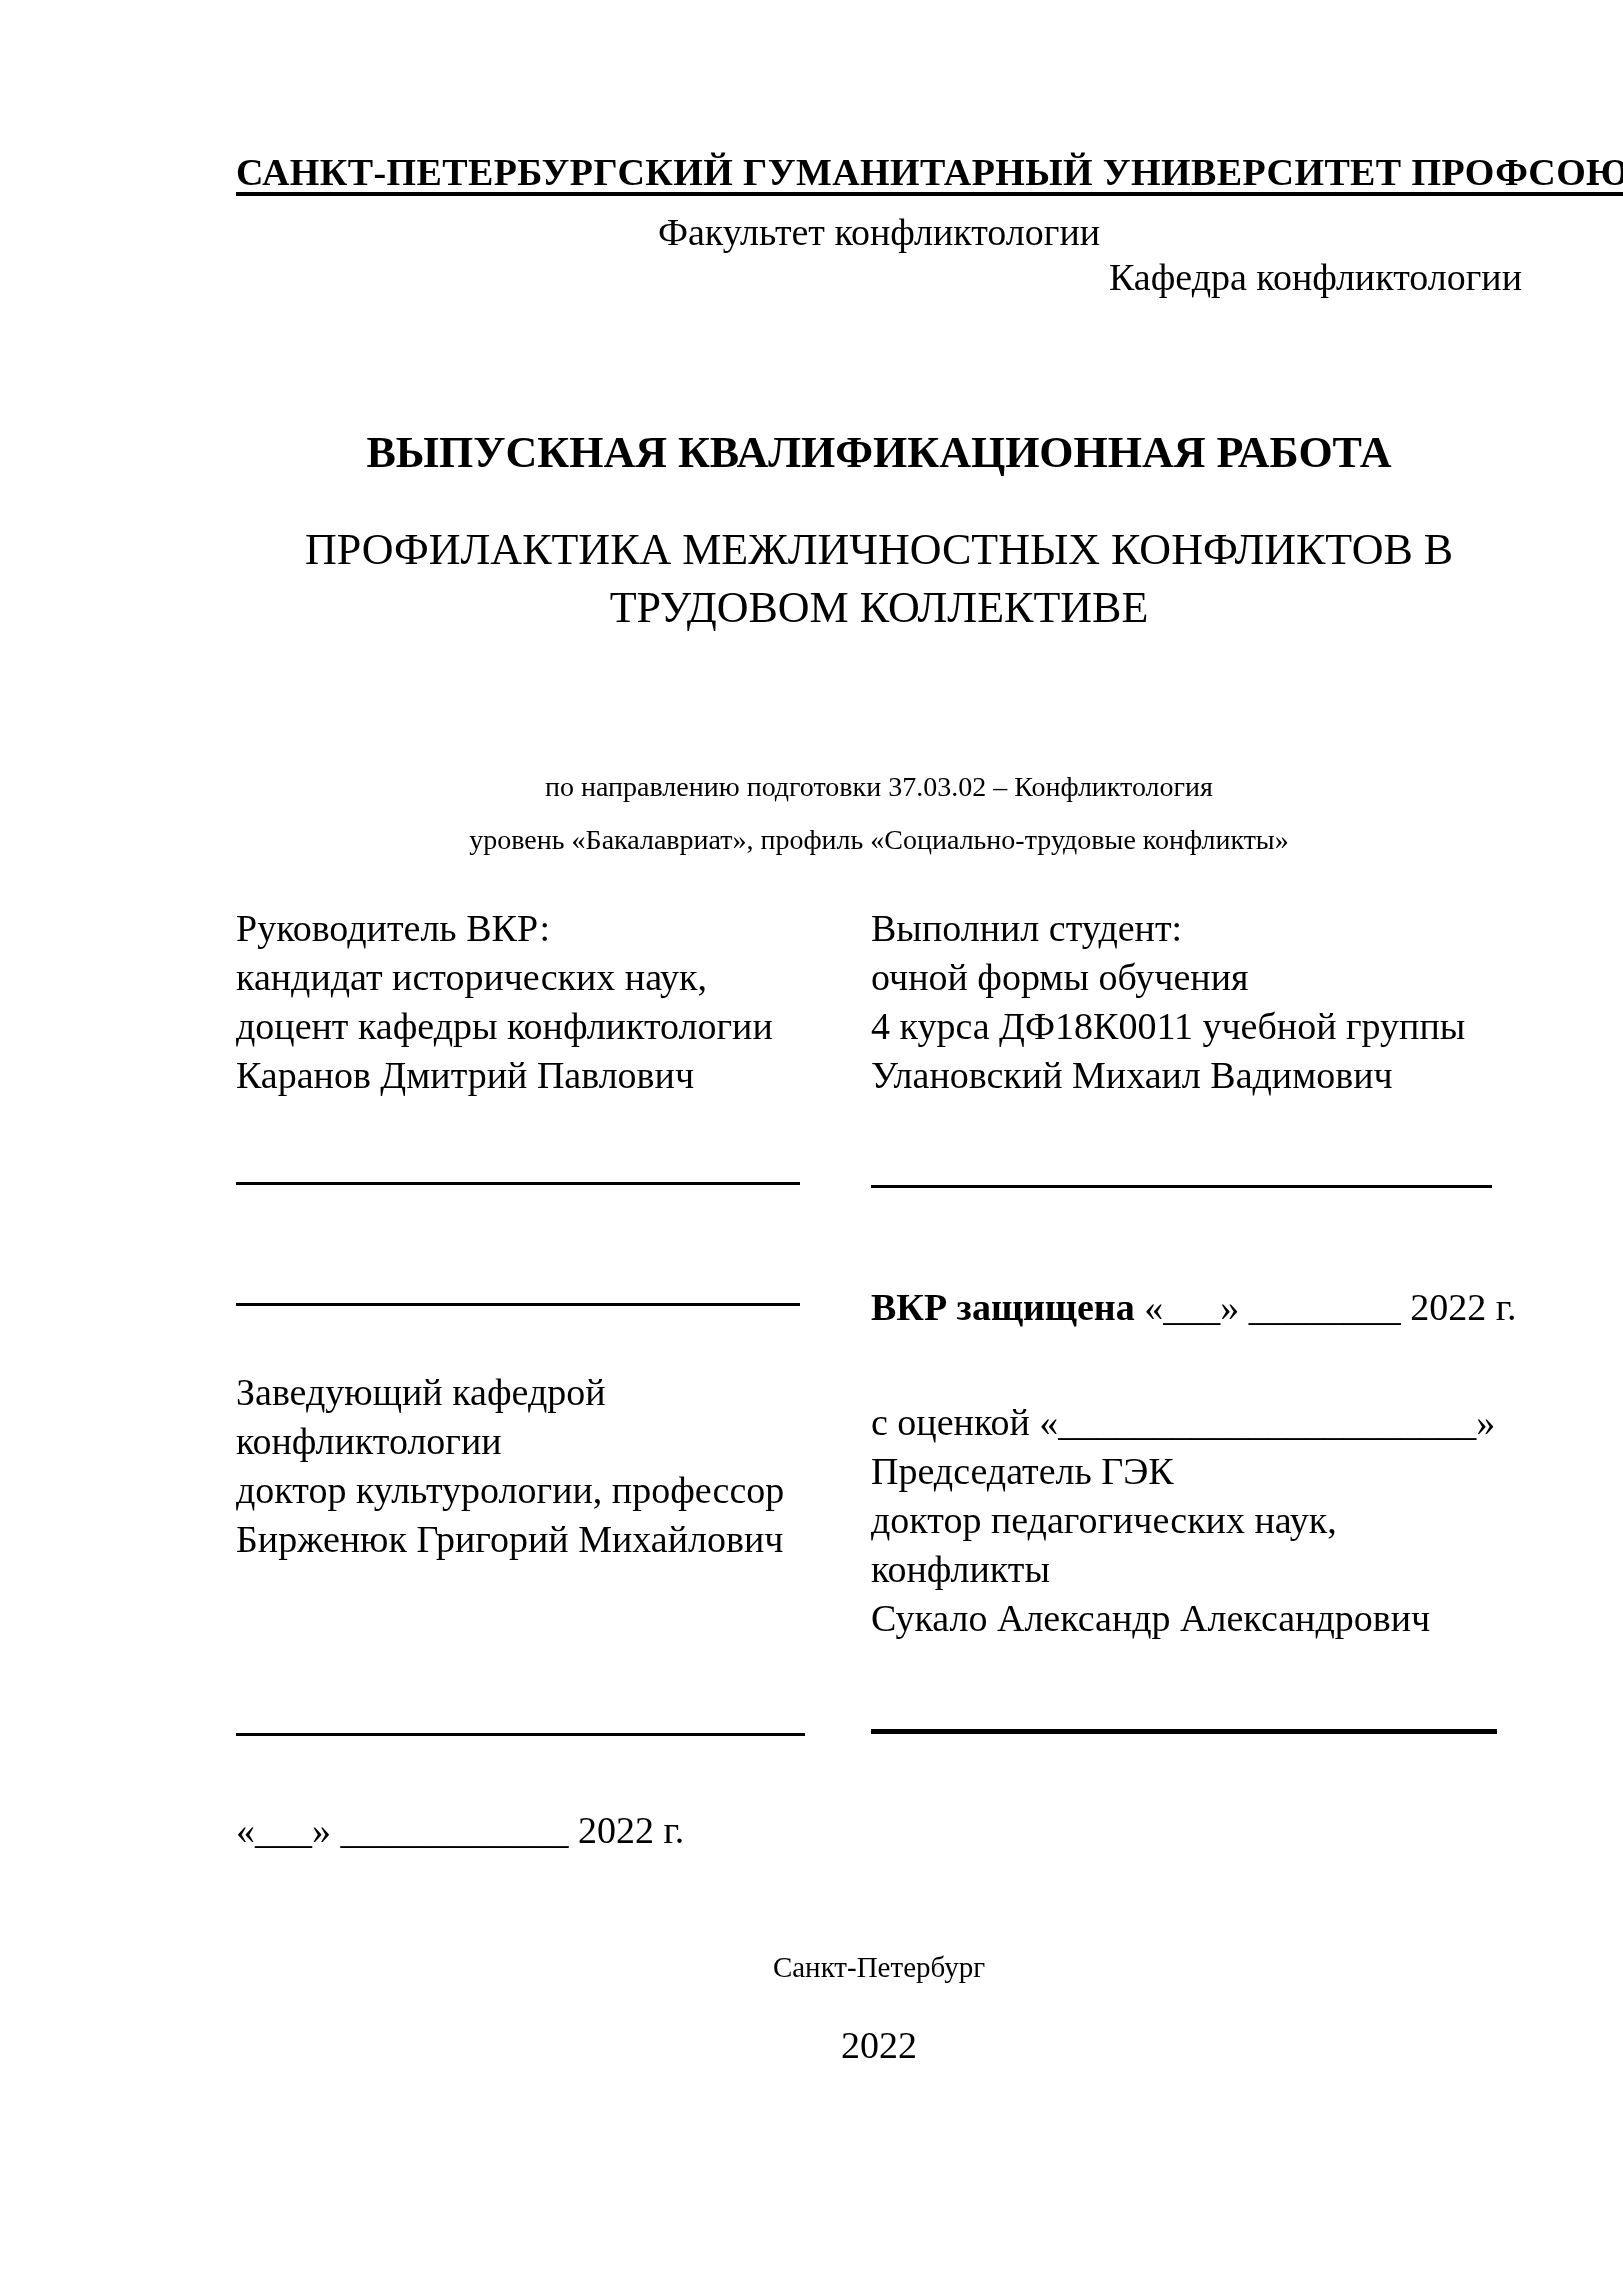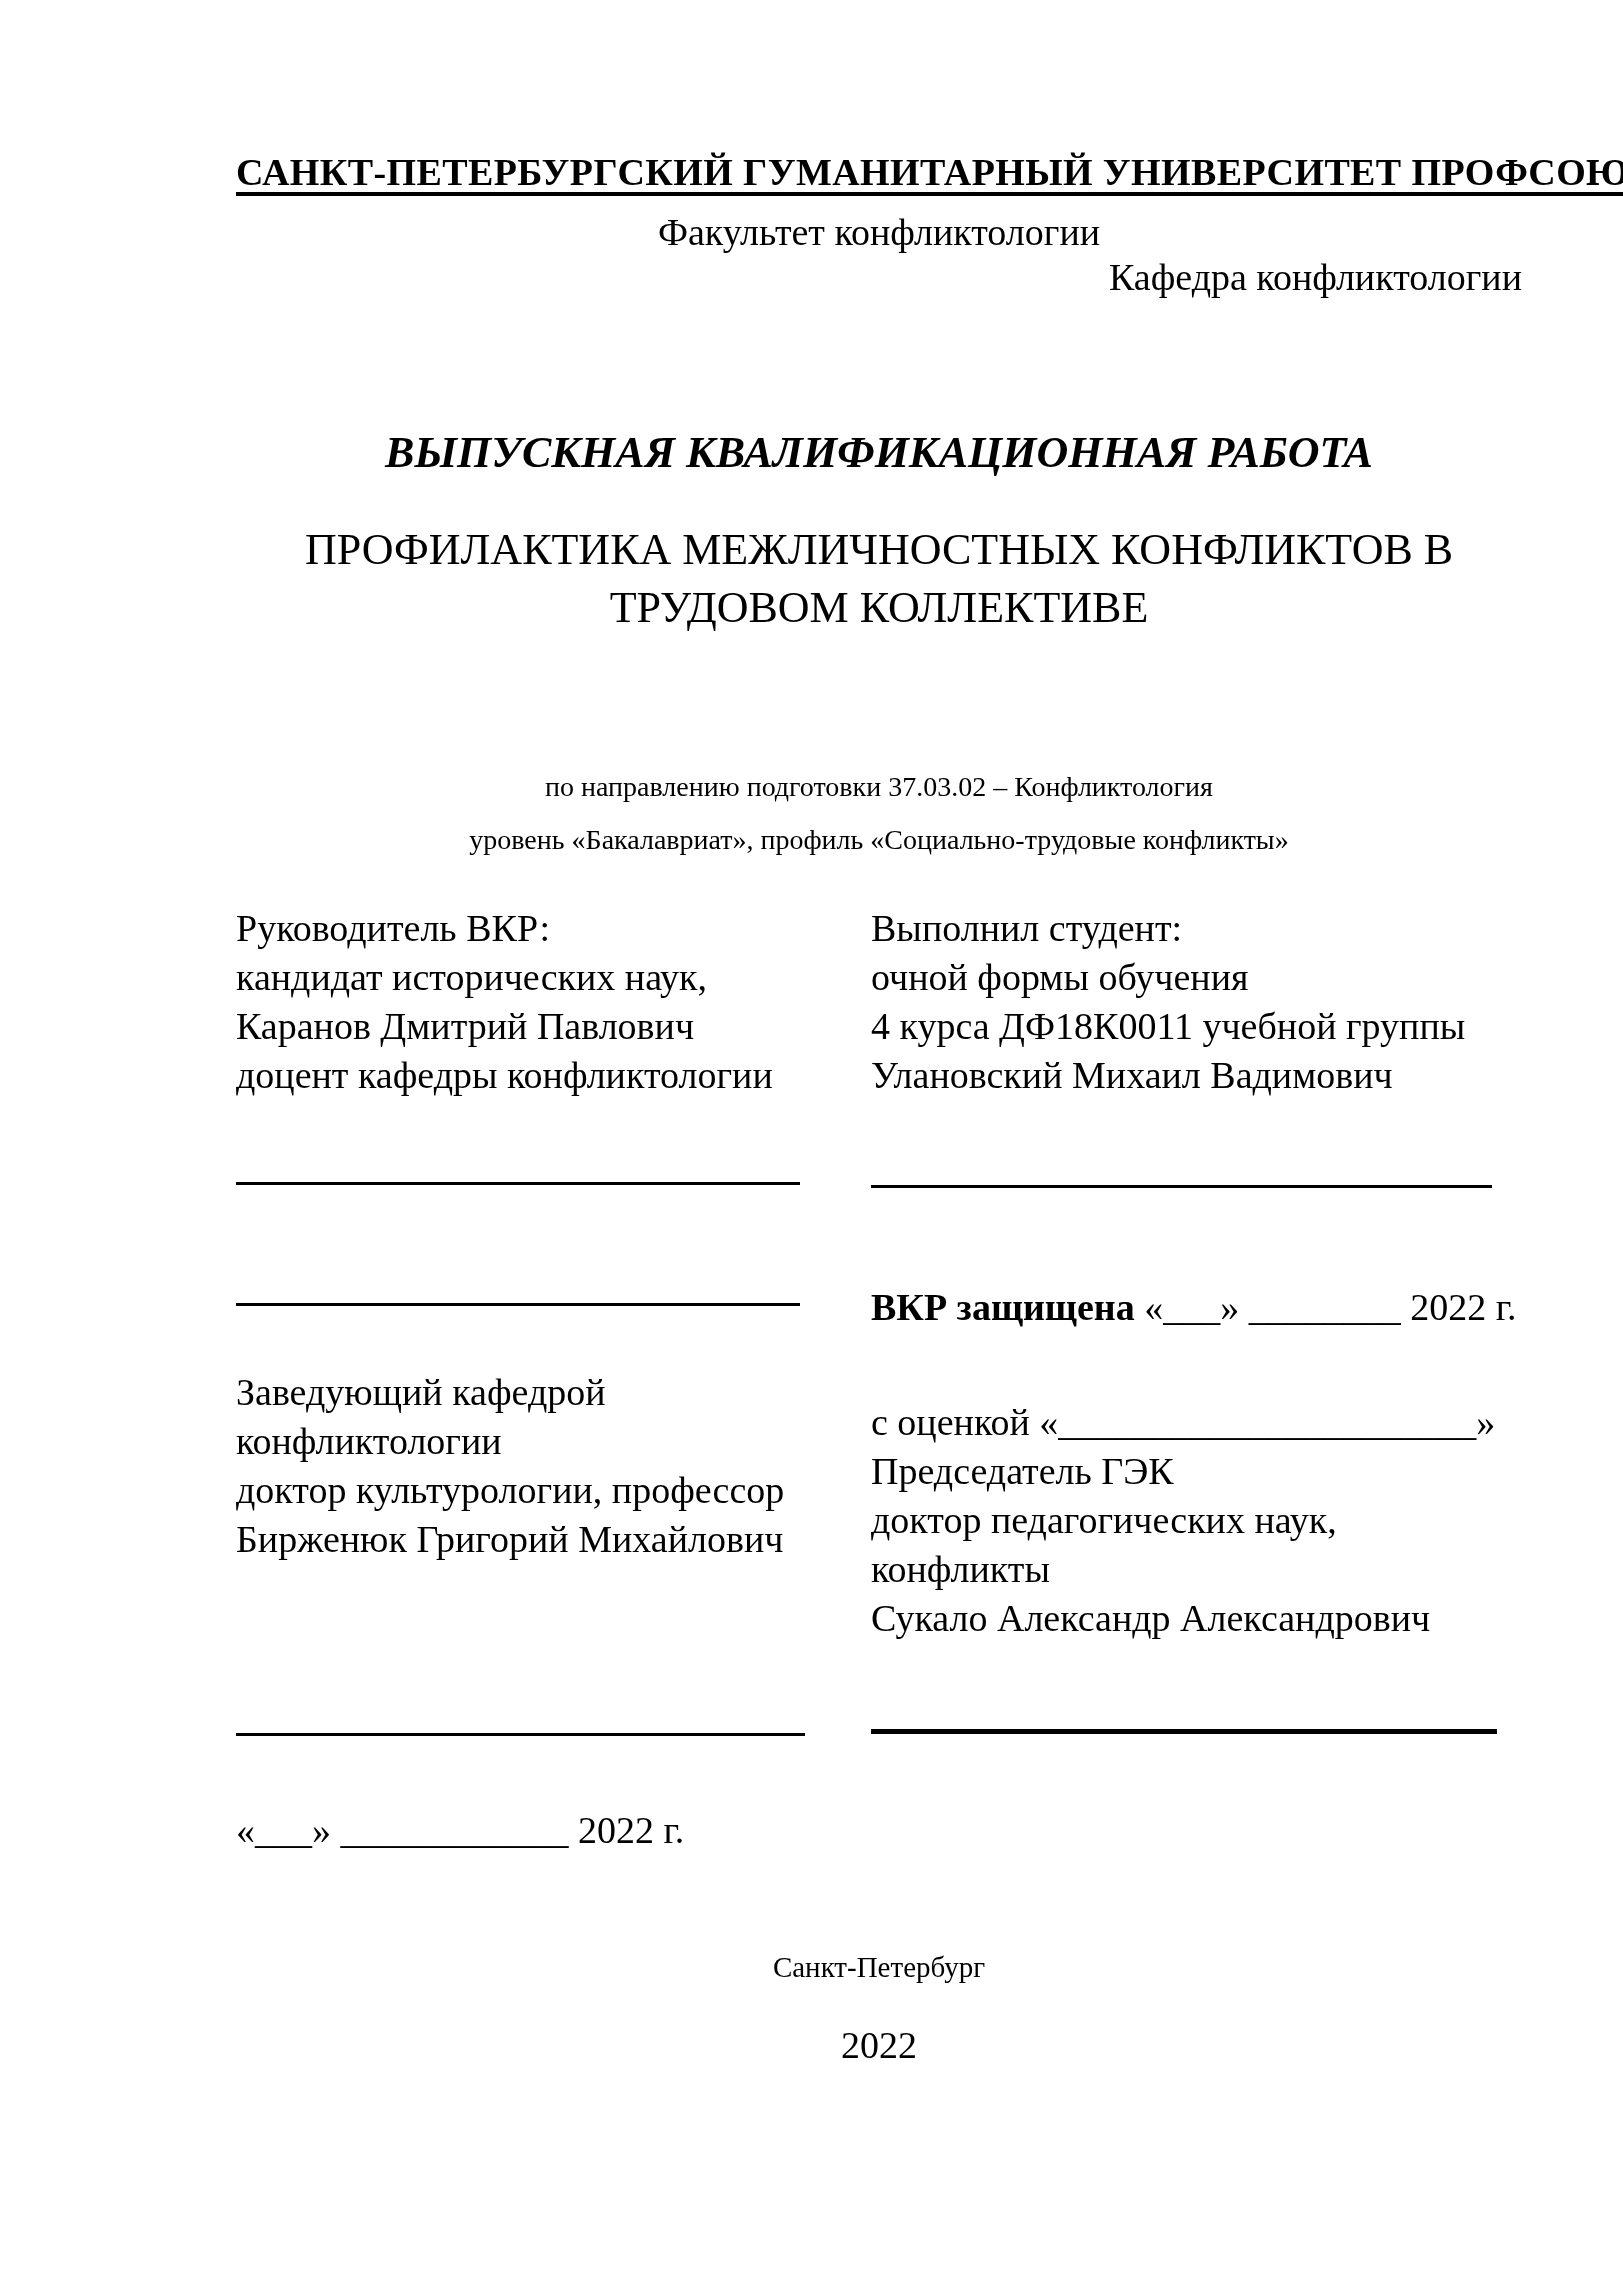--- a/index.html
+++ b/index.html
@@ -37,21 +37,20 @@
     letter-spacing: 0.4px;
   }
   .faculty { top: 209px; font-size: 38px; line-height: 46px; }
   .dept    { top: 254px; font-size: 38px; line-height: 46px; }
 
   .worktype {
     top: 424px;
     font-size: 44px;
     line-height: 58px;
     font-weight: bold;
-    font-style: italic;
   }
   .thesis {
     top: 521px;
     font-size: 44px;
     line-height: 58px;
     font-weight: normal;
   }
   .program {
     top: 735px;
     font-size: 28px;
@@ -122,22 +121,22 @@
   </div>
 
   <div class="abs content-wide center program">
     <div class="nowrap">по направлению подготовки 37.03.02 – Конфликтология</div>
     <div class="nowrap">уровень «Бакалавриат», профиль «Социально-трудовые конфликты»</div>
   </div>
 
   <div class="abs col-left infoblock block-row1">
     <div class="nowrap">Руководитель ВКР:</div>
     <div class="nowrap">кандидат исторических наук,</div>
+    <div class="nowrap">доцент кафедры конфликтологии</div>
     <div class="nowrap">Каранов Дмитрий Павлович</div>
-    <div class="nowrap">доцент кафедры конфликтологии</div>
   </div>
 
   <div class="abs col-right infoblock block-row1">
     <div class="nowrap">Выполнил студент:</div>
     <div class="nowrap">очной формы обучения</div>
     <div class="nowrap">4 курса ДФ18К0011 учебной группы</div>
     <div class="nowrap">Улановский Михаил Вадимович</div>
   </div>
 
   <div class="abs sigline sig1-left"></div>

